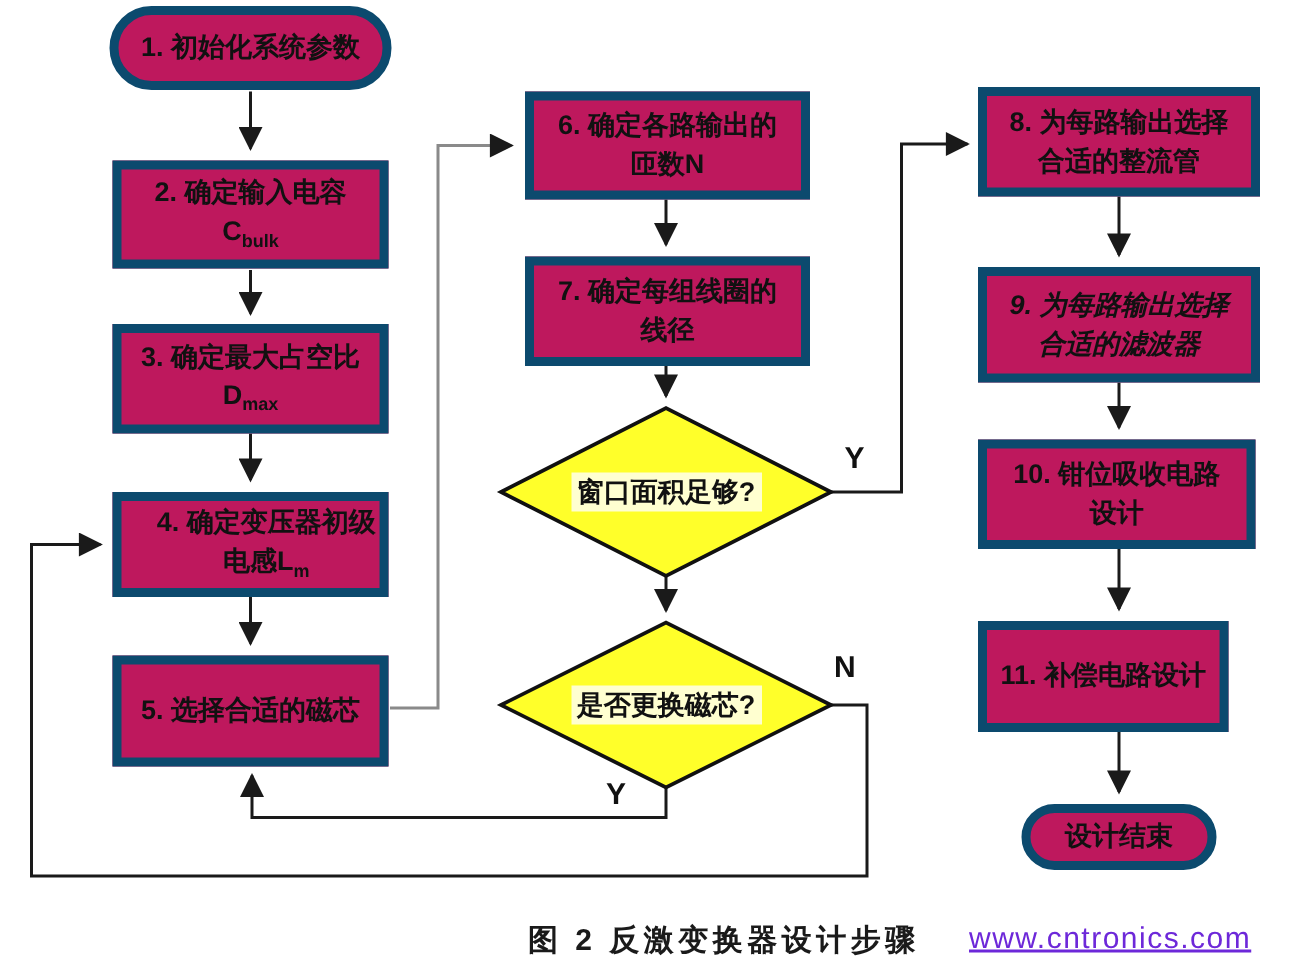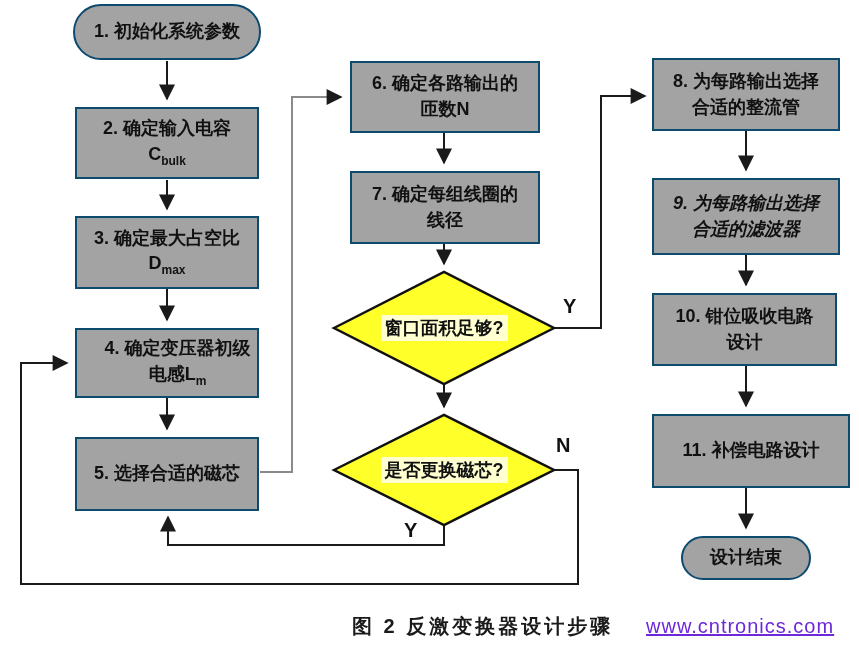--- a/index.html
+++ b/index.html
@@ -21,22 +21,22 @@
     position: absolute;
     box-sizing: border-box;
     display: flex;
     flex-direction: column;
     align-items: center;
     justify-content: center;
     text-align: center;
     font-weight: bold;
     font-size: 18px;
     line-height: 1.42;
-    background: #a3a3a3;
-    border: 2px solid #0c4a6e;
+    background: #be185d;
+    border: 6px solid #0c4a6e;
   }
   .oval { border-radius: 30px; }
   .node sub { font-size: 12px; font-weight: bold; }
   .dlabel {
     position: absolute;
     display: flex;
     align-items: center;
     justify-content: center;
     text-align: center;
     font-weight: bold;
@@ -161,21 +161,21 @@
   <div class="node" style="left:652px;top:178px;width:188px;height:77px;font-style:italic;">
     <div>9. 为每路输出选择</div>
     <div>合适的滤波器</div>
   </div>
 
   <div class="node" style="left:652px;top:293px;width:185px;height:73px;">
     <div>10. 钳位吸收电路</div>
     <div>设计</div>
   </div>
 
-  <div class="node" style="left:652px;top:414px;width:198px;height:74px;">
+  <div class="node" style="left:652px;top:414px;width:167px;height:74px;">
     <div>11. 补偿电路设计</div>
   </div>
 
   <div class="node oval" style="left:681px;top:536px;width:130px;height:44px;border-radius:22px;">
     <div>设计结束</div>
   </div>
 
   <div class="caption" style="left:352px;top:613px;">图 2 反激变换器设计步骤</div>
   <div class="watermark" style="left:646px;top:615px;">www.cntronics.com</div>
 

